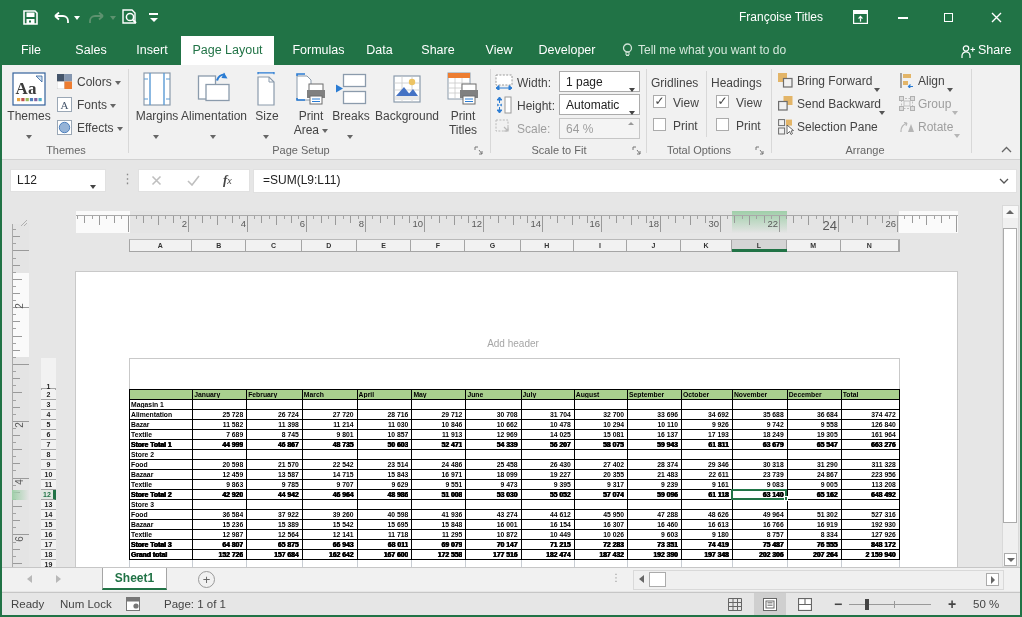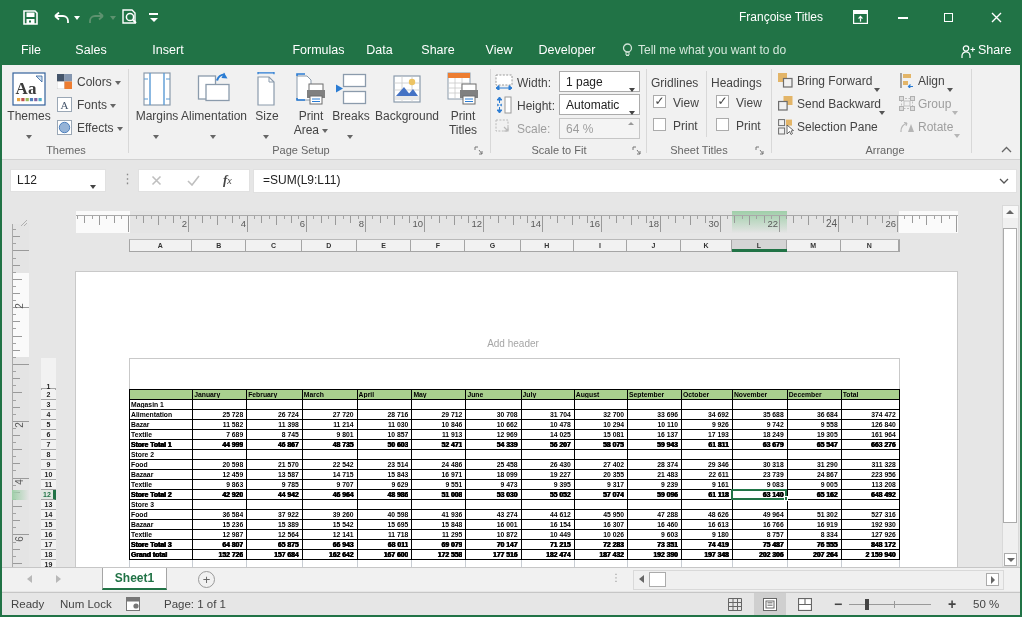--- a/index.html
+++ b/index.html
@@ -71,21 +71,22 @@
     </svg>
 <div class="abs" style="left:898px;top:17px;width:10px;height:1.5px;background:#fff"></div>
 <div class="abs" style="left:944px;top:13px;width:9px;height:9px;border:1.4px solid #fff"></div>
 <svg class="abs" style="left:991px;top:12px" width="11" height="11" viewBox="0 0 11 11">
       <path d="M1 1 L10 10 M10 1 L1 10" stroke="#fff" stroke-width="1.4"></path>
     </svg>
 </div>
 <div id="tabrow">
 <div class="rtab" style="left:14px;width:34px">File</div>
 <div class="rtab" style="left:62px;width:58px">Sales</div>
-<div class="rtab" style="left:144px;width:48px">Insert</div>
+<div class="rtab" style="left:128px;width:48px">Insert</div>
+<div class="rtab" id="tab-active" style="left:181px;width:93px">Page Layout</div>
 <div class="rtab" style="left:281px;width:75px">Formulas</div>
 <div class="rtab" style="left:361px;width:37px">Data</div>
 <div class="rtab" style="left:410px;width:56px">Share</div>
 <div class="rtab" style="left:474px;width:50px">View</div>
 <div class="rtab" style="left:532px;width:70px">Developer</div>
 <svg class="abs" style="left:622px;top:7px" width="11" height="16" viewBox="0 0 11 16">
       <circle cx="5.5" cy="5" r="4" fill="none" stroke="#cfe3d6" stroke-width="1.3"></circle>
       <path d="M4 9 h3 v3 h-3 z M4 12.5 h3" stroke="#cfe3d6" stroke-width="1" fill="none"></path>
     </svg>
 <div class="rtab" style="left:638px;color:#d5e8dc;font-size:12px">Tell me what you want to do</div>
@@ -233,21 +234,21 @@
 <div class="btxt" style="left:710px;top:11px;text-align:left">Headings</div>
 <div class="cb" style="left:652px;top:30px">✓</div>
 <div class="cblab" style="left:672px;top:31px">View</div>
 <div class="cb" style="left:715px;top:30px">✓</div>
 <div class="cblab" style="left:735px;top:31px">View</div>
 <div class="cb" style="left:652px;top:53px"></div>
 <div class="cblab" style="left:672px;top:54px">Print</div>
 <div class="cb" style="left:715px;top:53px"></div>
 <div class="cblab" style="left:735px;top:54px">Print</div>
 <div class="abs" style="left:705px;top:6px;width:1px;height:66px;background:#D8D8D8"></div>
-<div class="glabel" style="left:648px;width:100px">Sheet Titles</div>
+<div class="glabel" style="left:648px;width:100px">Total Options</div>
 <svg class="dlaunch" style="left:754px" viewBox="0 0 10 10">
       <path d="M1 1 v3 M1 1 h3 M8 5 v3 h-3 M5 4 l3 4" stroke="#777" stroke-width="1" fill="none"></path>
     </svg>
 <div class="gsep" style="left:770px"></div>
 <svg class="abs" style="left:777px;top:8px" width="15" height="15" viewBox="0 0 15 15">
       <rect x="0" y="0" width="9" height="9" fill="#e3b568"></rect>
       <rect x="5.5" y="5.5" width="8.5" height="8.5" fill="#f1f1f1" stroke="#6d6d6d" stroke-width="1.2"></rect>
     </svg>
 <div class="btxt" style="left:796px;top:9px;text-align:left">Bring Forward</div>
 <div class="abs" style="left:873px;top:15px"><span class="dd" style="border-top-color:#555"></span></div>
@@ -282,21 +283,21 @@
     </svg>
 <div class="btxt" style="left:917px;top:32px;text-align:left;color:#9e9e9e">Group</div>
 <div class="abs" style="left:951px;top:38px"><span class="dd" style="border-top-color:#b5b5b5"></span></div>
 <svg class="abs" style="left:899px;top:54px" width="15" height="15" viewBox="0 0 15 15">
       <path d="M8 13 L14 13 L11 5 Z" fill="#b5b5b5"></path>
       <path d="M1 13 a9 9 0 0 1 6 -9 m0 0 l-3 -0.5 m3 0.5 l-1 2.8" stroke="#b5b5b5" fill="none" stroke-width="1.2"></path>
     </svg>
 <div class="btxt" style="left:917px;top:55px;text-align:left;color:#9e9e9e">Rotate</div>
 <div class="abs" style="left:953px;top:61px"><span class="dd" style="border-top-color:#b5b5b5"></span></div>
 <div class="gsep" style="left:970px"></div>
-<div class="glabel" style="left:824px;width:120px">Arrange</div>
+<div class="glabel" style="left:804px;width:120px">Arrange</div>
 <svg class="abs" style="left:1000px;top:81px" width="11" height="7" viewBox="0 0 11 7">
       <path d="M1 6 L5.5 1.5 L10 6" fill="none" stroke="#666" stroke-width="1.3"></path>
     </svg>
 </div>
 <div id="fbar">
 <div class="abs" style="left:9px;top:8px;width:96px;height:23px;background:#fff;border:1px solid #E1E1E1"></div>
 <div class="abs" style="left:16px;top:12px;font-size:12px;color:#222">L12</div>
 <div class="abs" style="left:89px;top:16px"><span class="dd" style="border-top-color:#444"></span></div>
 <div class="abs" style="left:120px;top:10px;width:4px;color:#8a8a8a;font-size:13px">⋮</div>
 <div class="abs" style="left:137px;top:8px;width:112px;height:23px;background:#fff;border:1px solid #E1E1E1"></div>
@@ -446,21 +447,21 @@
 <div class="abs" style="left:221px;top:17.5px;width:24px;text-align:right;font-size:9.5px;color:#595959">4</div>
 <div class="abs" style="left:280px;top:17.5px;width:24px;text-align:right;font-size:9.5px;color:#595959">6</div>
 <div class="abs" style="left:339px;top:17.5px;width:24px;text-align:right;font-size:9.5px;color:#595959">8</div>
 <div class="abs" style="left:398px;top:17.5px;width:24px;text-align:right;font-size:9.5px;color:#595959">10</div>
 <div class="abs" style="left:457px;top:17.5px;width:24px;text-align:right;font-size:9.5px;color:#595959">12</div>
 <div class="abs" style="left:516px;top:17.5px;width:24px;text-align:right;font-size:9.5px;color:#595959">14</div>
 <div class="abs" style="left:575px;top:17.5px;width:24px;text-align:right;font-size:9.5px;color:#595959">16</div>
 <div class="abs" style="left:634px;top:17.5px;width:24px;text-align:right;font-size:9.5px;color:#595959">18</div>
 <div class="abs" style="left:694px;top:17.5px;width:24px;text-align:right;font-size:9.5px;color:#595959">30</div>
 <div class="abs" style="left:753px;top:17.5px;width:24px;text-align:right;font-size:9.5px;color:#595959">22</div>
-<div class="abs" style="left:812px;top:17.5px;width:24px;text-align:right;font-size:10px;color:#595959">24</div>
+<div class="abs" style="left:812px;top:17.5px;width:24px;text-align:right;font-size:13px;color:#595959">24</div>
 <div class="abs" style="left:871px;top:17.5px;width:24px;text-align:right;font-size:9.5px;color:#595959">26</div>
 <div class="abs" style="left:128px;top:39px;width:771px;height:13px;background:#F2F2F2;border-top:1px solid #B9B9B9;border-bottom:1px solid #A5A5A5;border-left:1px solid #A5A5A5;border-right:1px solid #A5A5A5"></div>
 <div class="hdrcell" style="left:128.6px;width:62.6px;top:40px;">A</div>
 <div class="hdrcell" style="left:191.2px;width:54.0px;top:40px;">B</div>
 <div class="hdrcell" style="left:245.2px;width:55.6px;top:40px;">C</div>
 <div class="hdrcell" style="left:300.8px;width:54.8px;top:40px;">D</div>
 <div class="hdrcell" style="left:355.6px;width:54.8px;top:40px;">E</div>
 <div class="hdrcell" style="left:410.4px;width:54.0px;top:40px;">F</div>
 <div class="hdrcell" style="left:464.4px;width:55.2px;top:40px;">G</div>
 <div class="hdrcell" style="left:519.6px;width:53.2px;top:40px;">H</div>

